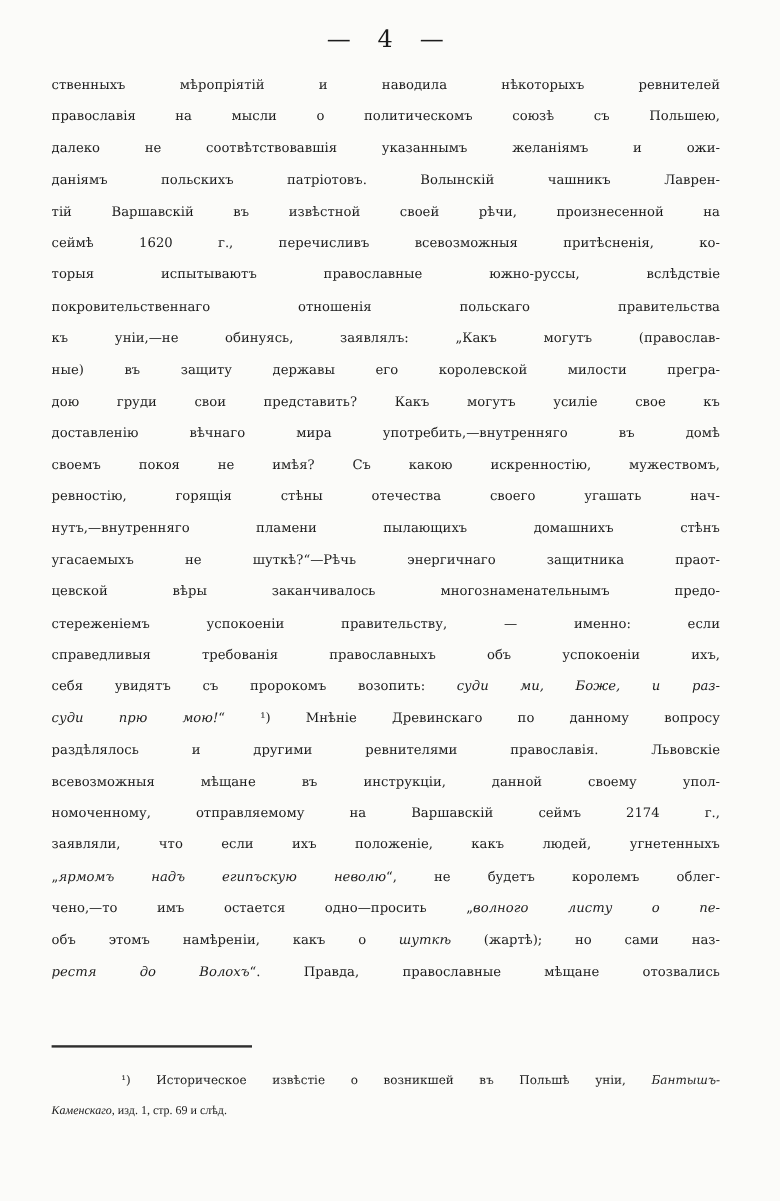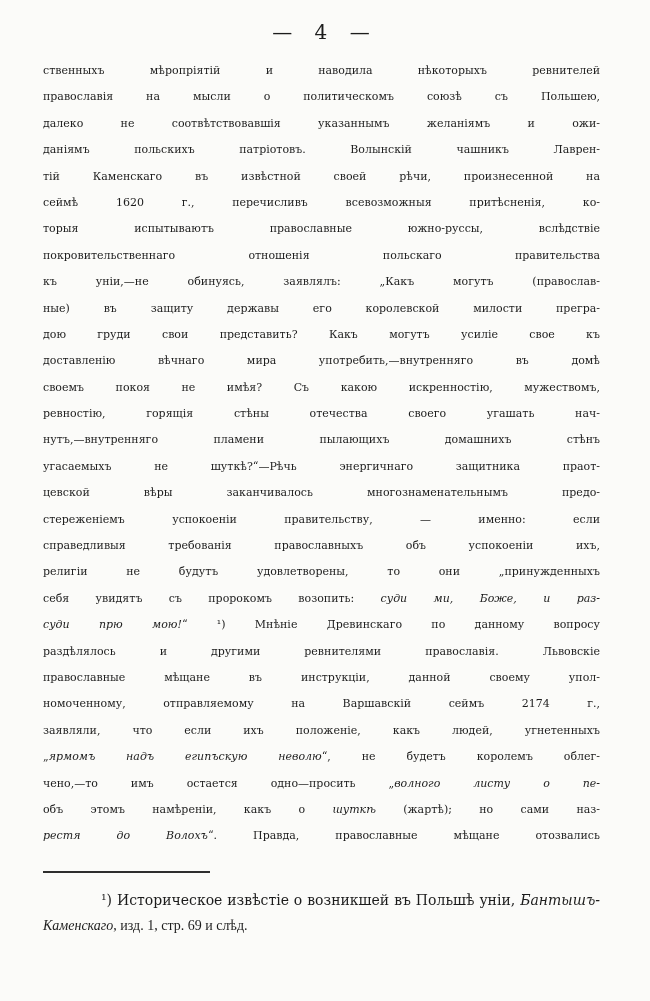--- a/index.html
+++ b/index.html
@@ -49,21 +49,21 @@
     left: 43px;
     width: 167px;
     height: 2px;
     background: #2e2e2e;
   }
   .footnote {
     position: absolute;
     top: 888px;
     left: 43px;
     width: 557px;
-    font-size: 14px;
+    font-size: 10px;
   }
   .footnote .text-line {
     height: 25px;
     line-height: 25px;
     text-align: justify;
     text-align-last: justify;
     text-justify: inter-word;
   }
   .footnote .text-line:first-child {
     text-indent: 58px;
@@ -80,40 +80,39 @@
 <body>
 
 <div class="page">
   <div class="page-header">— 4 —</div>
 
   <div class="body-text" id="body-text">
       <div class="text-line"><span>ственныхъ мѣропріятій и наводила нѣкоторыхъ ревнителей</span></div>
       <div class="text-line"><span>православія на мысли о политическомъ союзѣ съ Польшею,</span></div>
       <div class="text-line"><span>далеко не соотвѣтствовавшія указаннымъ желаніямъ и ожи-</span></div>
       <div class="text-line"><span>даніямъ польскихъ патріотовъ. Волынскій чашникъ Лаврен-</span></div>
-      <div class="text-line"><span>тій Каменскаго въ извѣстной своей рѣчи, произнесенной на</span></div>
+      <div class="text-line"><span>тій Варшавскій въ извѣстной своей рѣчи, произнесенной на</span></div>
       <div class="text-line"><span>сеймѣ 1620 г., перечисливъ всевозможныя притѣсненія, ко-</span></div>
       <div class="text-line"><span>торыя испытываютъ православные южно-руссы, вслѣдствіе</span></div>
       <div class="text-line"><span>покровительственнаго отношенія польскаго правительства</span></div>
       <div class="text-line"><span>къ уніи,—не обинуясь, заявлялъ: „Какъ могутъ (православ-</span></div>
       <div class="text-line"><span>ные) въ защиту державы его королевской милости прегра-</span></div>
       <div class="text-line"><span>дою груди свои представить? Какъ могутъ усиліе свое къ</span></div>
       <div class="text-line"><span>доставленію вѣчнаго мира употребить,—внутренняго въ домѣ</span></div>
       <div class="text-line"><span>своемъ покоя не имѣя? Съ какою искренностію, мужествомъ,</span></div>
       <div class="text-line"><span>ревностію, горящія стѣны отечества своего угашать нач-</span></div>
       <div class="text-line"><span>нутъ,—внутренняго пламени пылающихъ домашнихъ стѣнъ</span></div>
       <div class="text-line"><span>угасаемыхъ не шуткѣ?“—Рѣчь энергичнаго защитника праот-</span></div>
       <div class="text-line"><span>цевской вѣры заканчивалось многознаменательнымъ предо-</span></div>
       <div class="text-line"><span>стереженіемъ успокоеніи правительству, — именно: если</span></div>
       <div class="text-line"><span>справедливыя требованія православныхъ объ успокоеніи ихъ,</span></div>
-      <div class="text-line"><span>религіи не будутъ удовлетворены, то они „принужденныхъ</span></div>
       <div class="text-line"><span>себя увидятъ съ пророкомъ возопить: </span><span class="it">суди ми, Боже, и раз-</span></div>
       <div class="text-line"><span class="it">суди прю мою!</span><span>“ ¹) Мнѣніе Древинскаго по данному вопросу</span></div>
       <div class="text-line"><span>раздѣлялось и другими ревнителями православія. Львовскіе</span></div>
-      <div class="text-line"><span>православные мѣщане въ инструкціи, данной своему упол-</span></div>
+      <div class="text-line"><span>всевозможныя мѣщане въ инструкціи, данной своему упол-</span></div>
       <div class="text-line"><span>номоченному, отправляемому на Варшавскій сеймъ 2174 г.,</span></div>
       <div class="text-line"><span>заявляли, что если ихъ положеніе, какъ людей, угнетенныхъ</span></div>
       <div class="text-line"><span>„</span><span class="it">ярмомъ надъ египъскую неволю</span><span>“, не будетъ королемъ облег-</span></div>
       <div class="text-line"><span>чено,—то имъ остается одно—просить „</span><span class="it">волного листу о пе-</span></div>
       <div class="text-line"><span>объ этомъ намѣреніи, какъ о </span><span class="it">шуткѣ</span><span> (жартѣ); но сами наз-</span></div>
       <div class="text-line"><span class="it">рестя до Волохъ</span><span>“. Правда, православные мѣщане отозвались</span></div>
     </div>
 
   <div class="footnote-sep"></div>
 

